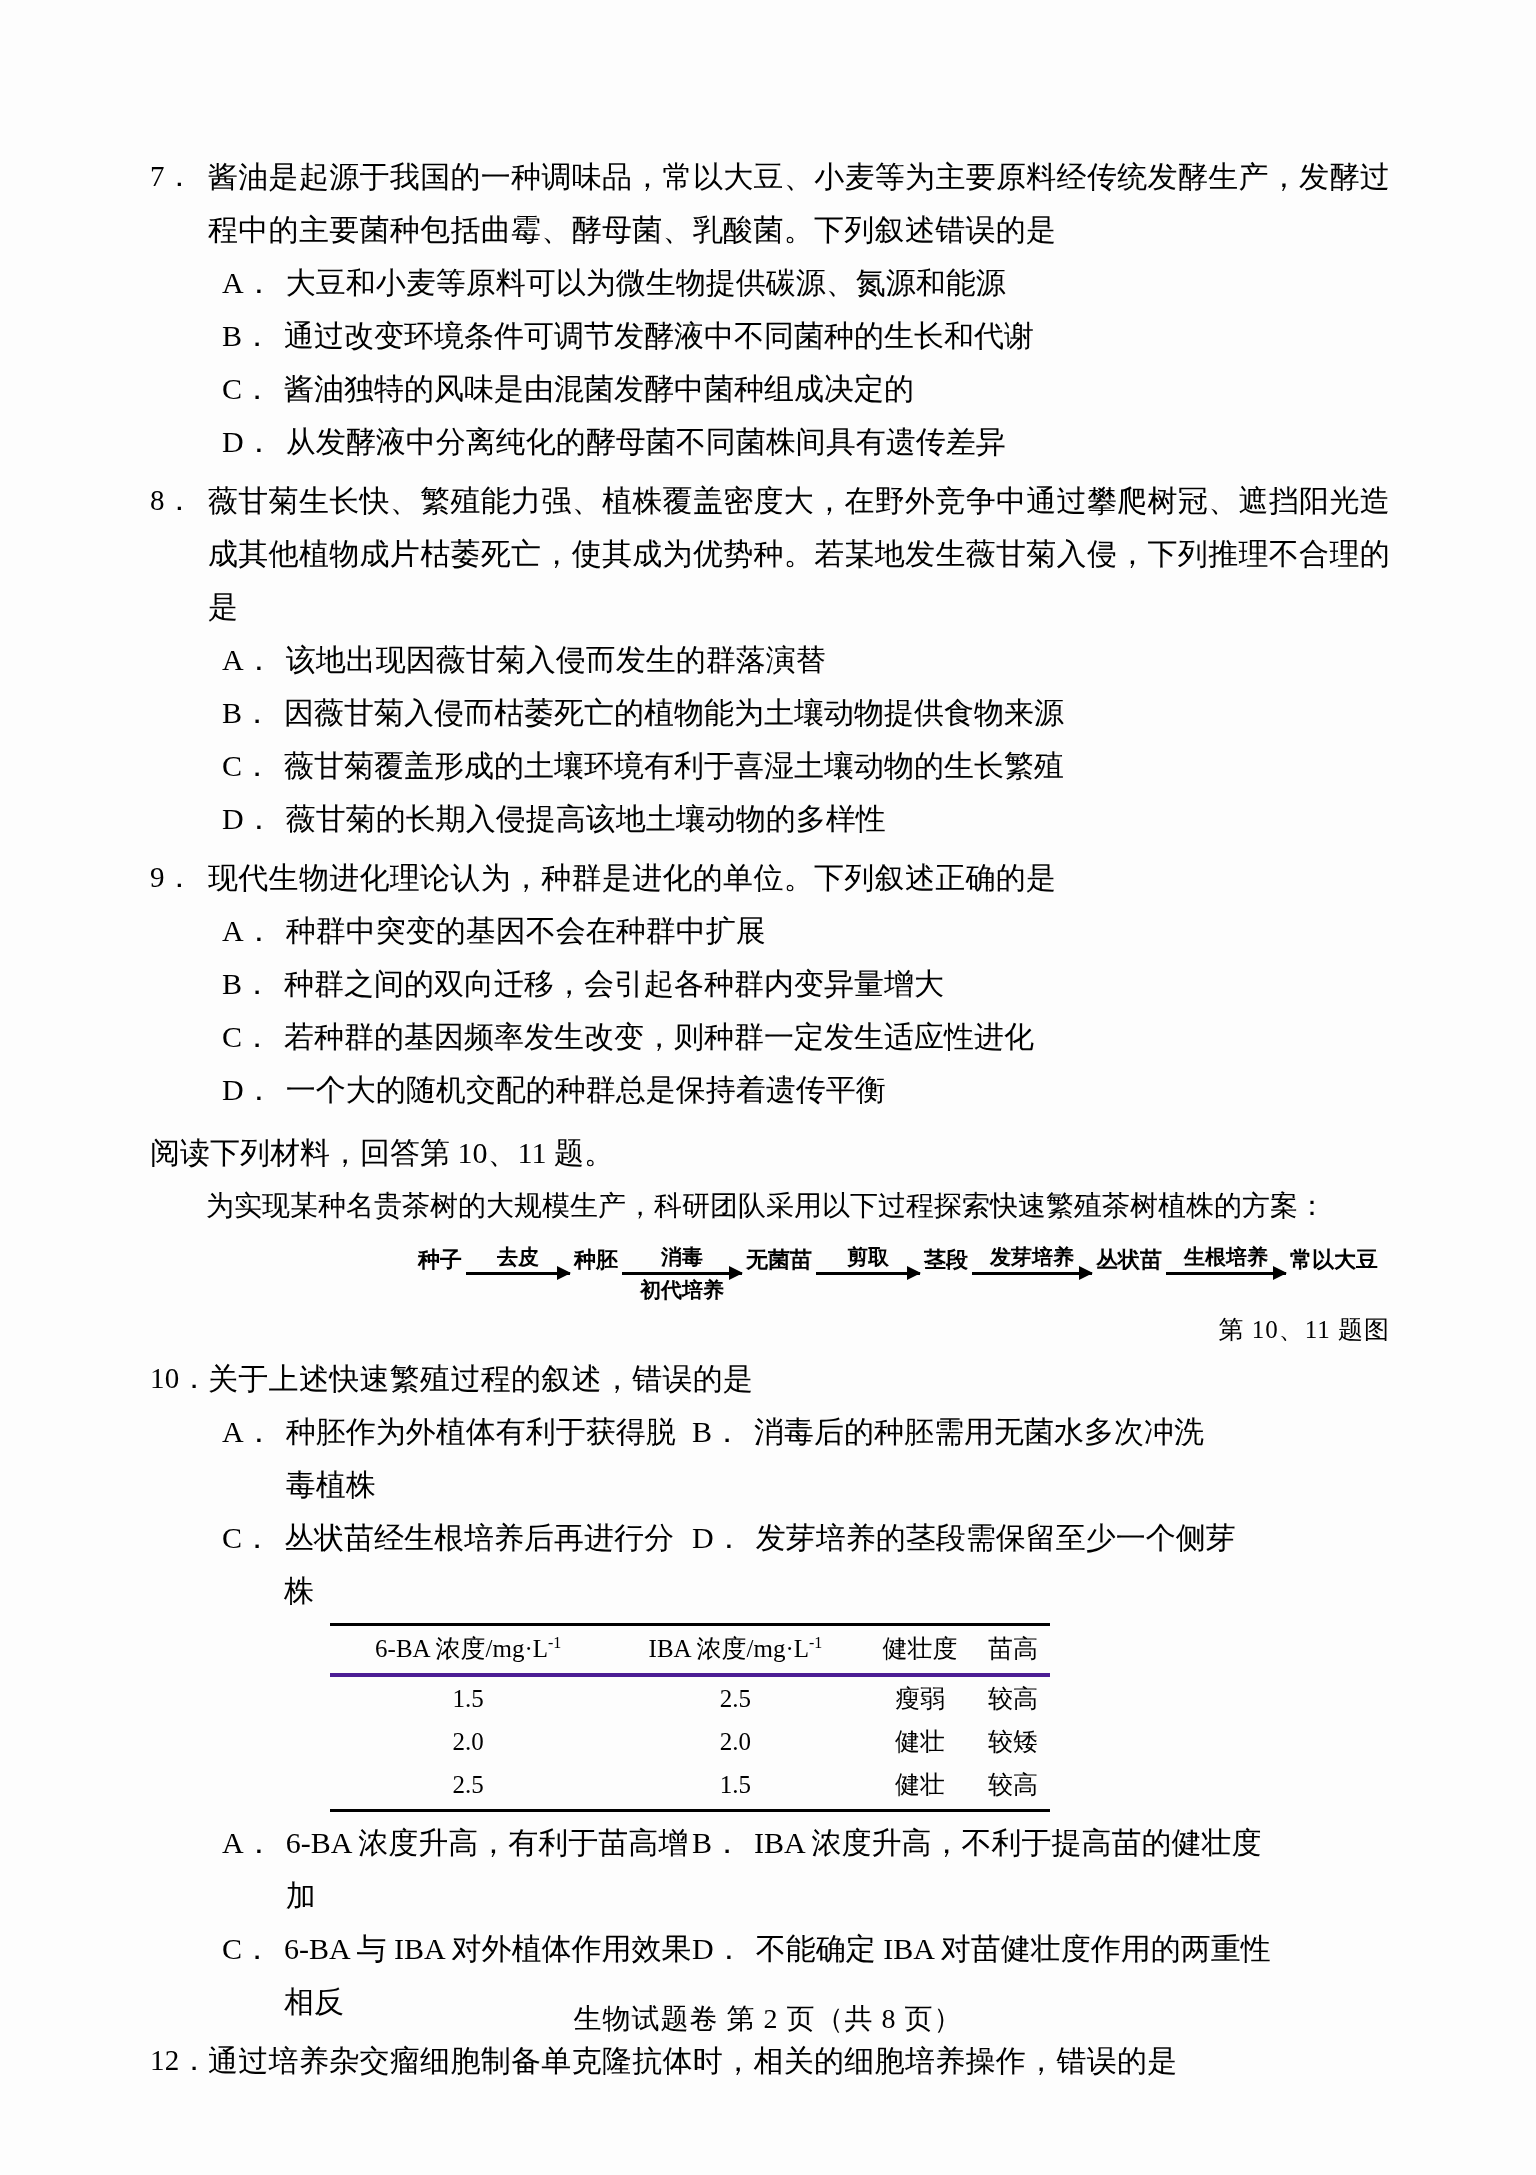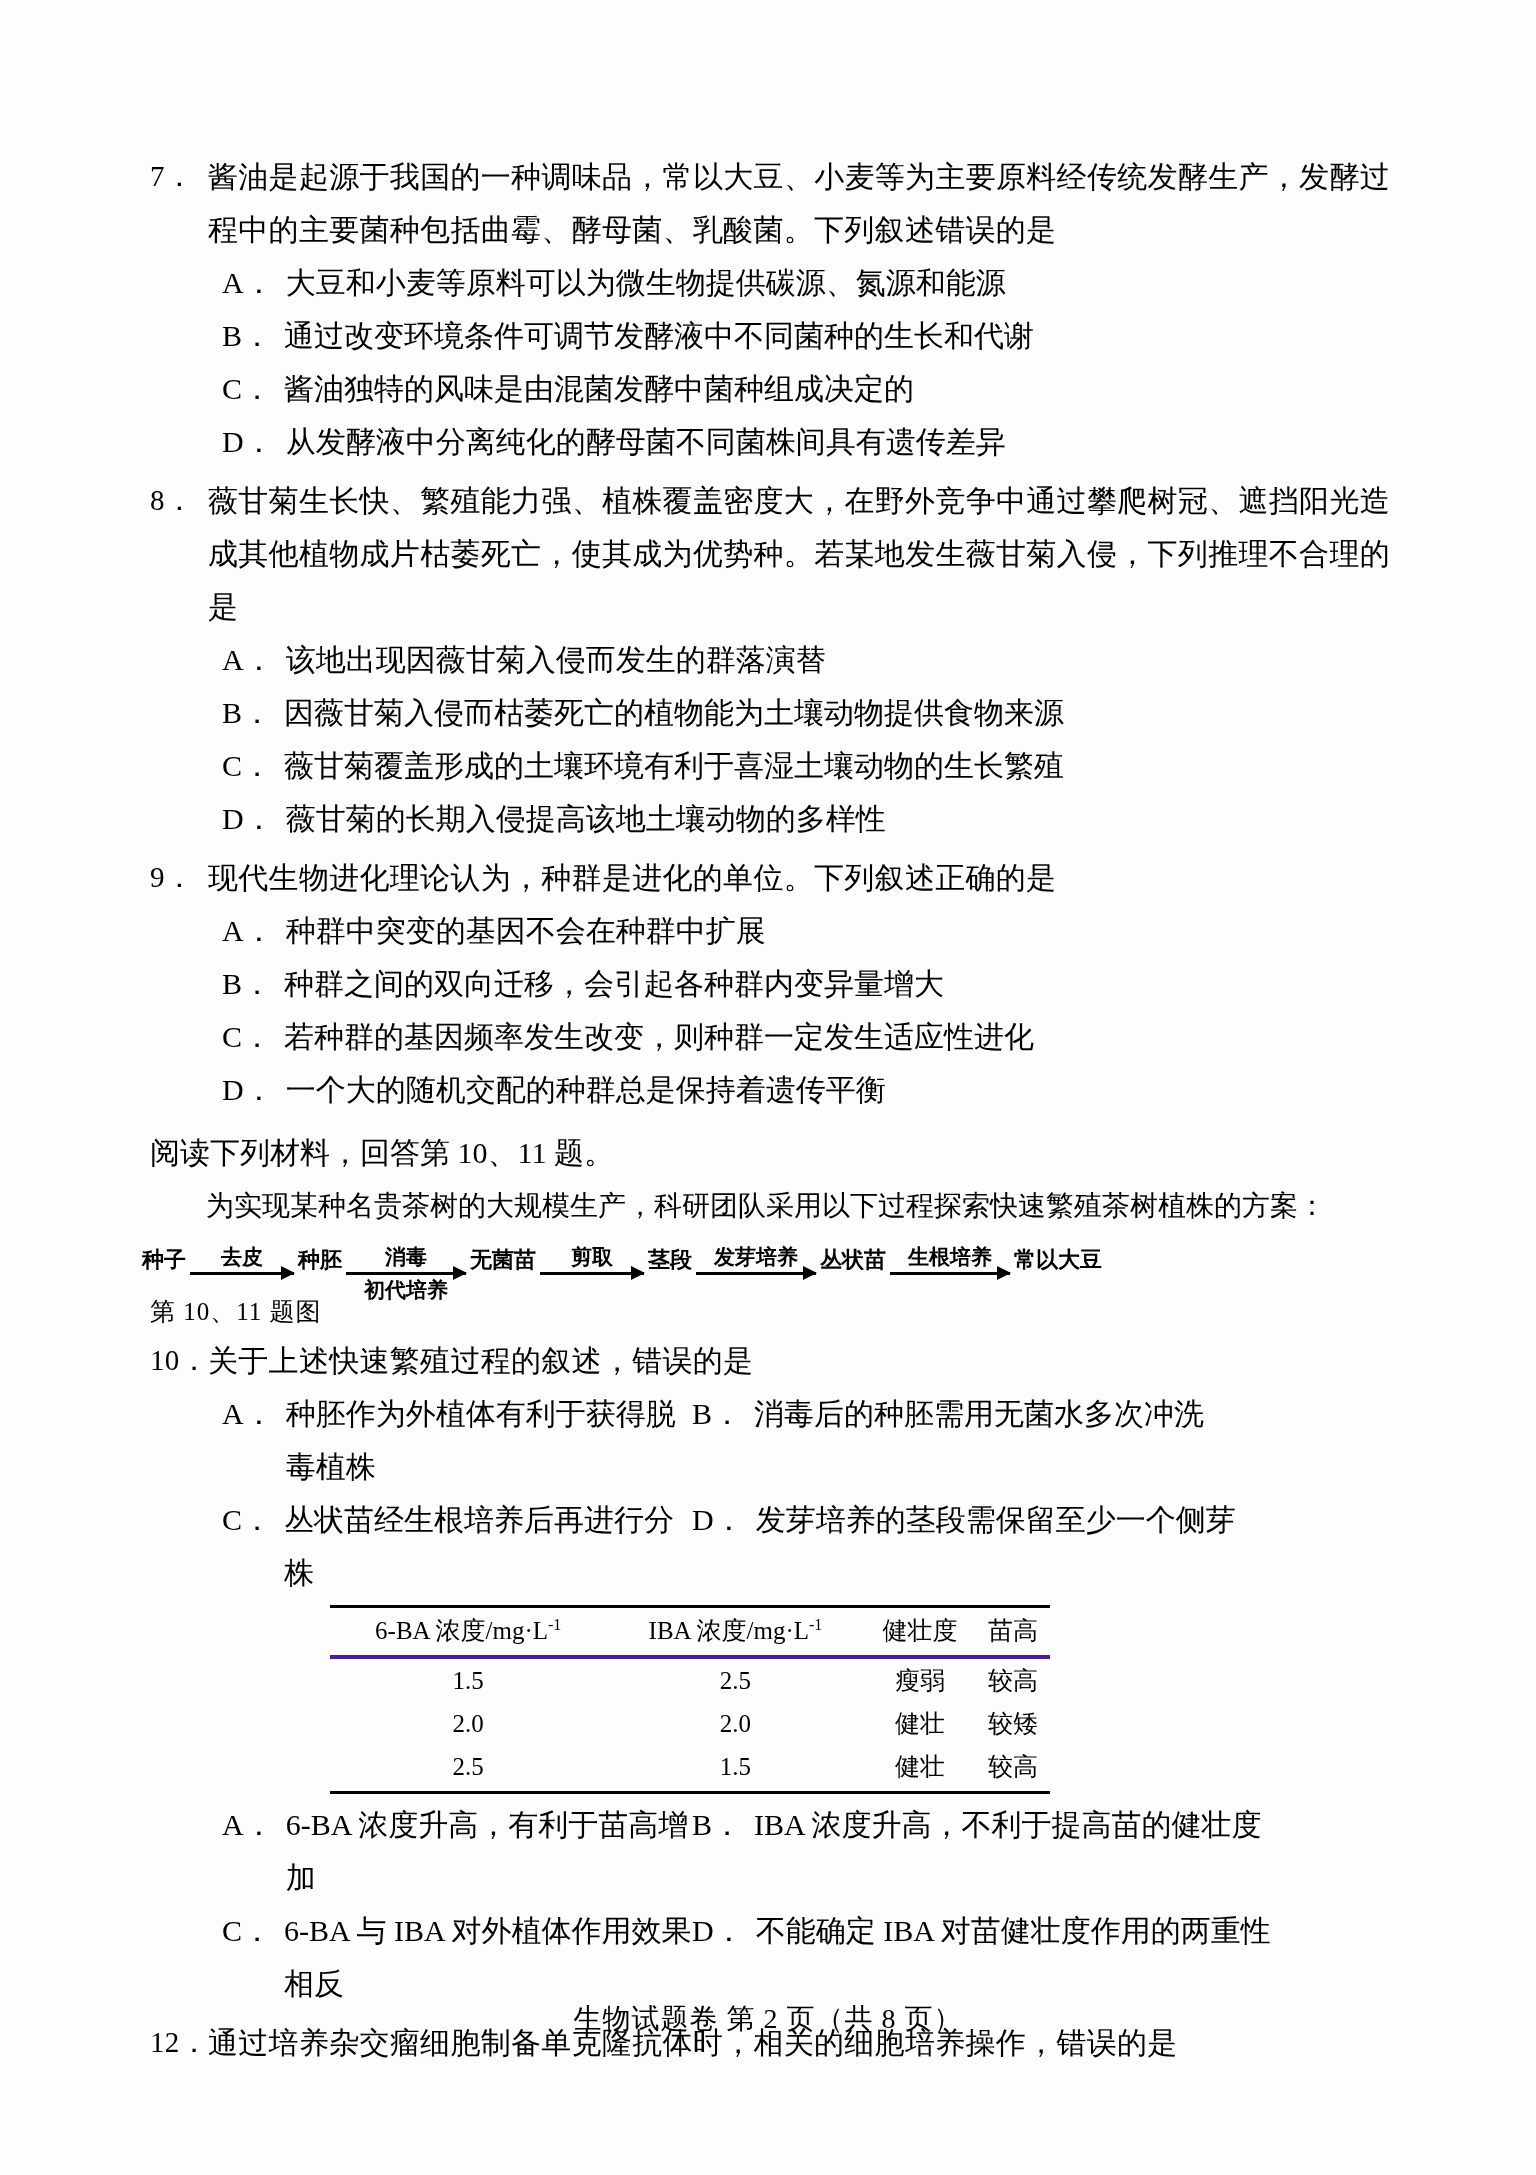--- a/index.html
+++ b/index.html
@@ -99,21 +99,21 @@
     font-size: 28px;
     line-height: 50px;
     padding-left: 56px;
     margin-top: 2px;
   }
 
   
   .flow-wrap {
     margin: 14px 0 4px 0;
     display: flex;
-    justify-content: flex-start;
+    justify-content: flex-end;
   }
   .flow {
     display: flex;
     align-items: center;
     font-size: 22px;
     line-height: 1.15;
     transform: translateX(-10px);
   }
   .node {
     white-space: nowrap;
@@ -159,23 +159,23 @@
     position: absolute;
     right: -1px;
     top: -6px;
     width: 0;
     height: 0;
     border-left: 14px solid #000;
     border-top: 7px solid transparent;
     border-bottom: 7px solid transparent;
   }
   .fig-caption {
-    text-align: left;
+    text-align: right;
     font-size: 25px;
-    margin-top: 20px;
+    margin-top: 38px;
     margin-bottom: 6px;
     letter-spacing: 1px;
   }
 
   
   .table-wrap {
     margin: 2px 0 4px 180px;
     width: 720px;
   }
   .table-caption {

